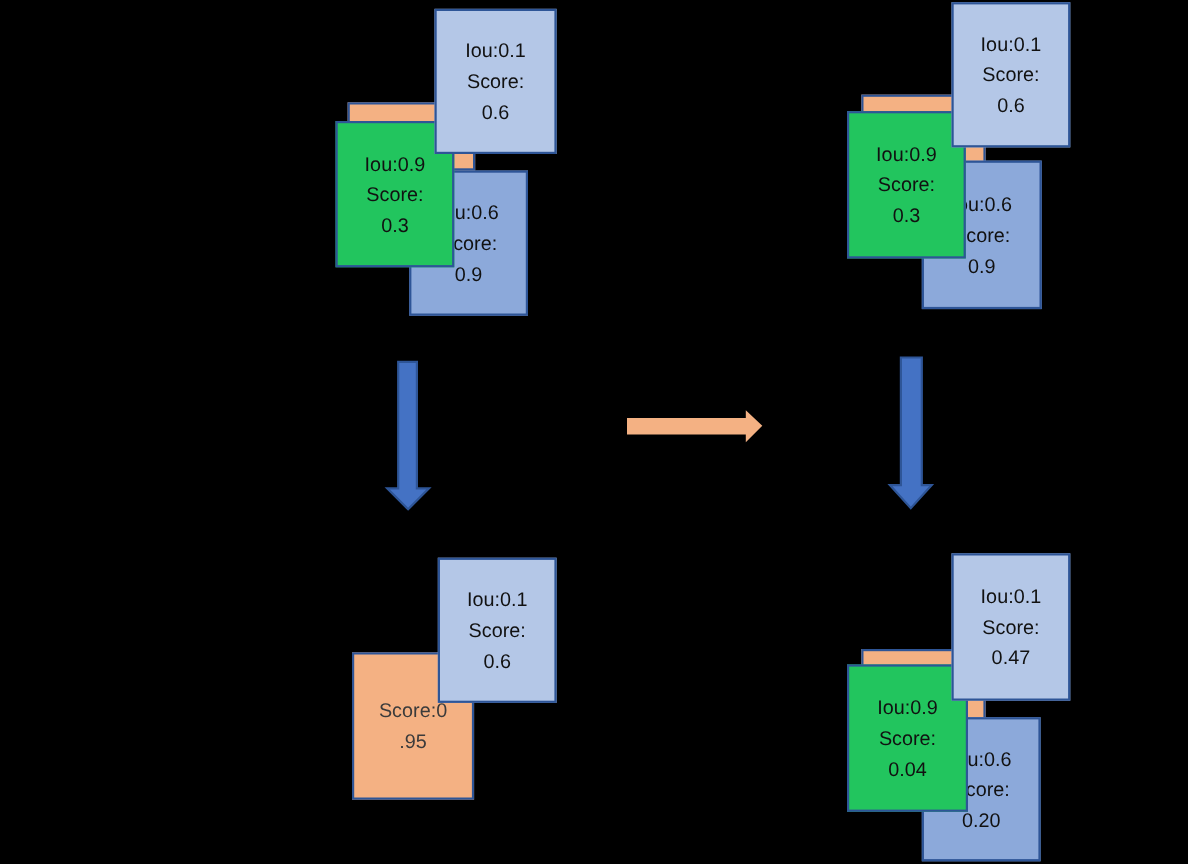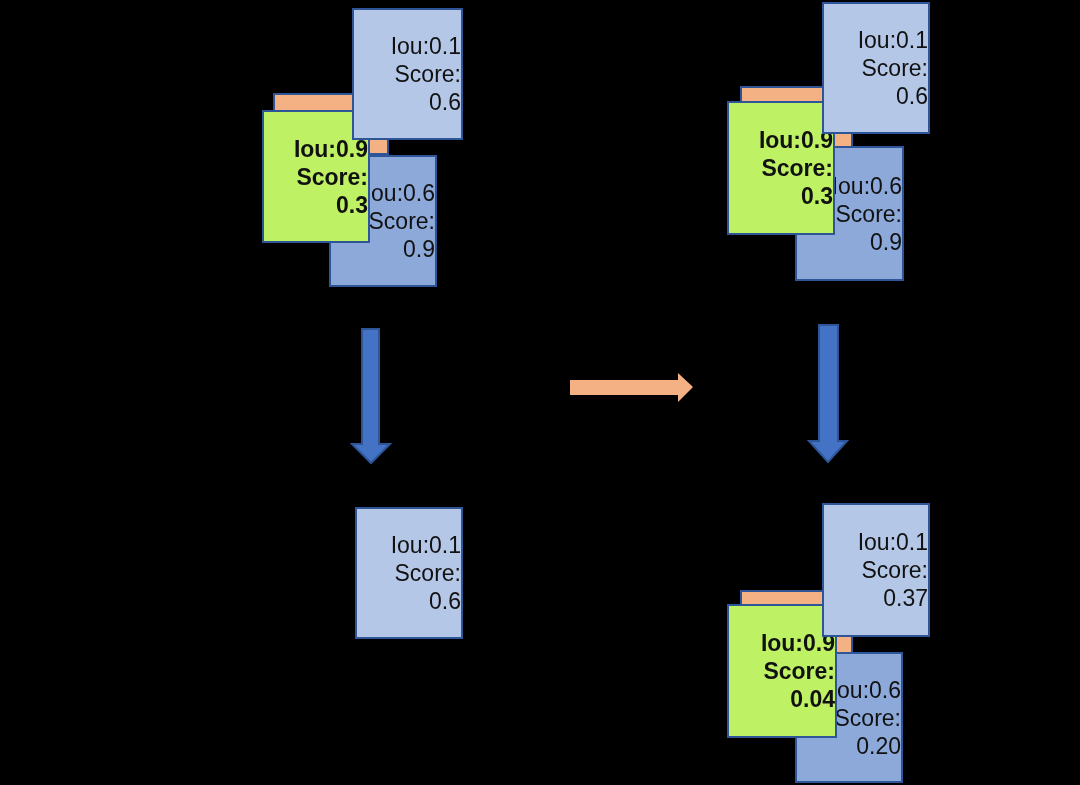--- a/index.html
+++ b/index.html
@@ -2,25 +2,25 @@
 <html><head>
 <meta charset="utf-8">
 <style>
   html,body{margin:0;padding:0;background:#000;}
   .canvas{
     position:relative;width:1080px;height:785px;background:#000000;
     overflow:hidden;font-family:"Liberation Sans",sans-serif;
   }
   .bx{
     position:absolute;box-sizing:border-box;border:2px solid #2e5597;
-    display:flex;flex-direction:column;justify-content:center;align-items:flex-end;
-    font-size:23px;line-height:28px;color:#111111;text-align:center;
+    display:flex;flex-direction:column;justify-content:center;align-items:center;
+    font-size:18px;line-height:28px;color:#111111;text-align:center;margin-left:43px;
   }
   .front{background:#b4c7e7;}
-  .light{background:#bef264;font-weight:bold;}
+  .light{background:#22c55e;}
   .dark{background:#8ca9da;}
   .orangebox{background:#f4b183;color:#3b3b3b;}
   .marker{background:#f4b183;}
   .ln{white-space:nowrap;}
   .arrows{position:absolute;left:0;top:0;z-index:10;pointer-events:none;}
 
   
   .tl-marker{left:273px;top:93px;width:116px;height:62px;z-index:1;}
   .tl-dark  {left:329px;top:155px;width:108px;height:132px;z-index:2;}
   .tl-light {left:262px;top:110px;width:108px;height:133px;z-index:3;}
@@ -74,41 +74,45 @@
     <div class="ln">Iou:0.9</div>
     <div class="ln">Score:</div>
     <div class="ln">0.3</div>
   </div>
   <div class="bx front tr-front">
     <div class="ln">Iou:0.1</div>
     <div class="ln">Score:</div>
     <div class="ln">0.6</div>
   </div>
 
+  <div class="bx orangebox bl-orange">
+    <div class="ln">Score:0</div>
+    <div class="ln">.95</div>
+  </div>
   <div class="bx front bl-front">
     <div class="ln">Iou:0.1</div>
     <div class="ln">Score:</div>
     <div class="ln">0.6</div>
   </div>
 
   <div class="bx marker br-marker"></div>
   <div class="bx dark br-dark">
     <div class="ln">Iou:0.6</div>
     <div class="ln">Score:</div>
     <div class="ln">0.20</div>
   </div>
   <div class="bx light br-light">
     <div class="ln">Iou:0.9</div>
     <div class="ln">Score:</div>
     <div class="ln">0.04</div>
   </div>
   <div class="bx front br-front">
     <div class="ln">Iou:0.1</div>
     <div class="ln">Score:</div>
-    <div class="ln">0.37</div>
+    <div class="ln">0.47</div>
   </div>
 
   <svg class="arrows" width="1080" height="785" viewBox="0 0 1080 785">
     <polygon points="362,329 379,329 379,444 390,444 371,463 352,444 362,444" fill="#4472c4" stroke="#2e5597" stroke-width="2"></polygon>
     <polygon points="819,325 838,325 838,441 847,441 828,462 809,441 819,441" fill="#4472c4" stroke="#2e5597" stroke-width="2"></polygon>
     <polygon points="570,380 678,380 678,373 693,387 678,402 678,395 570,395" fill="#f4b183"></polygon>
   </svg>
 
 </div>
 

